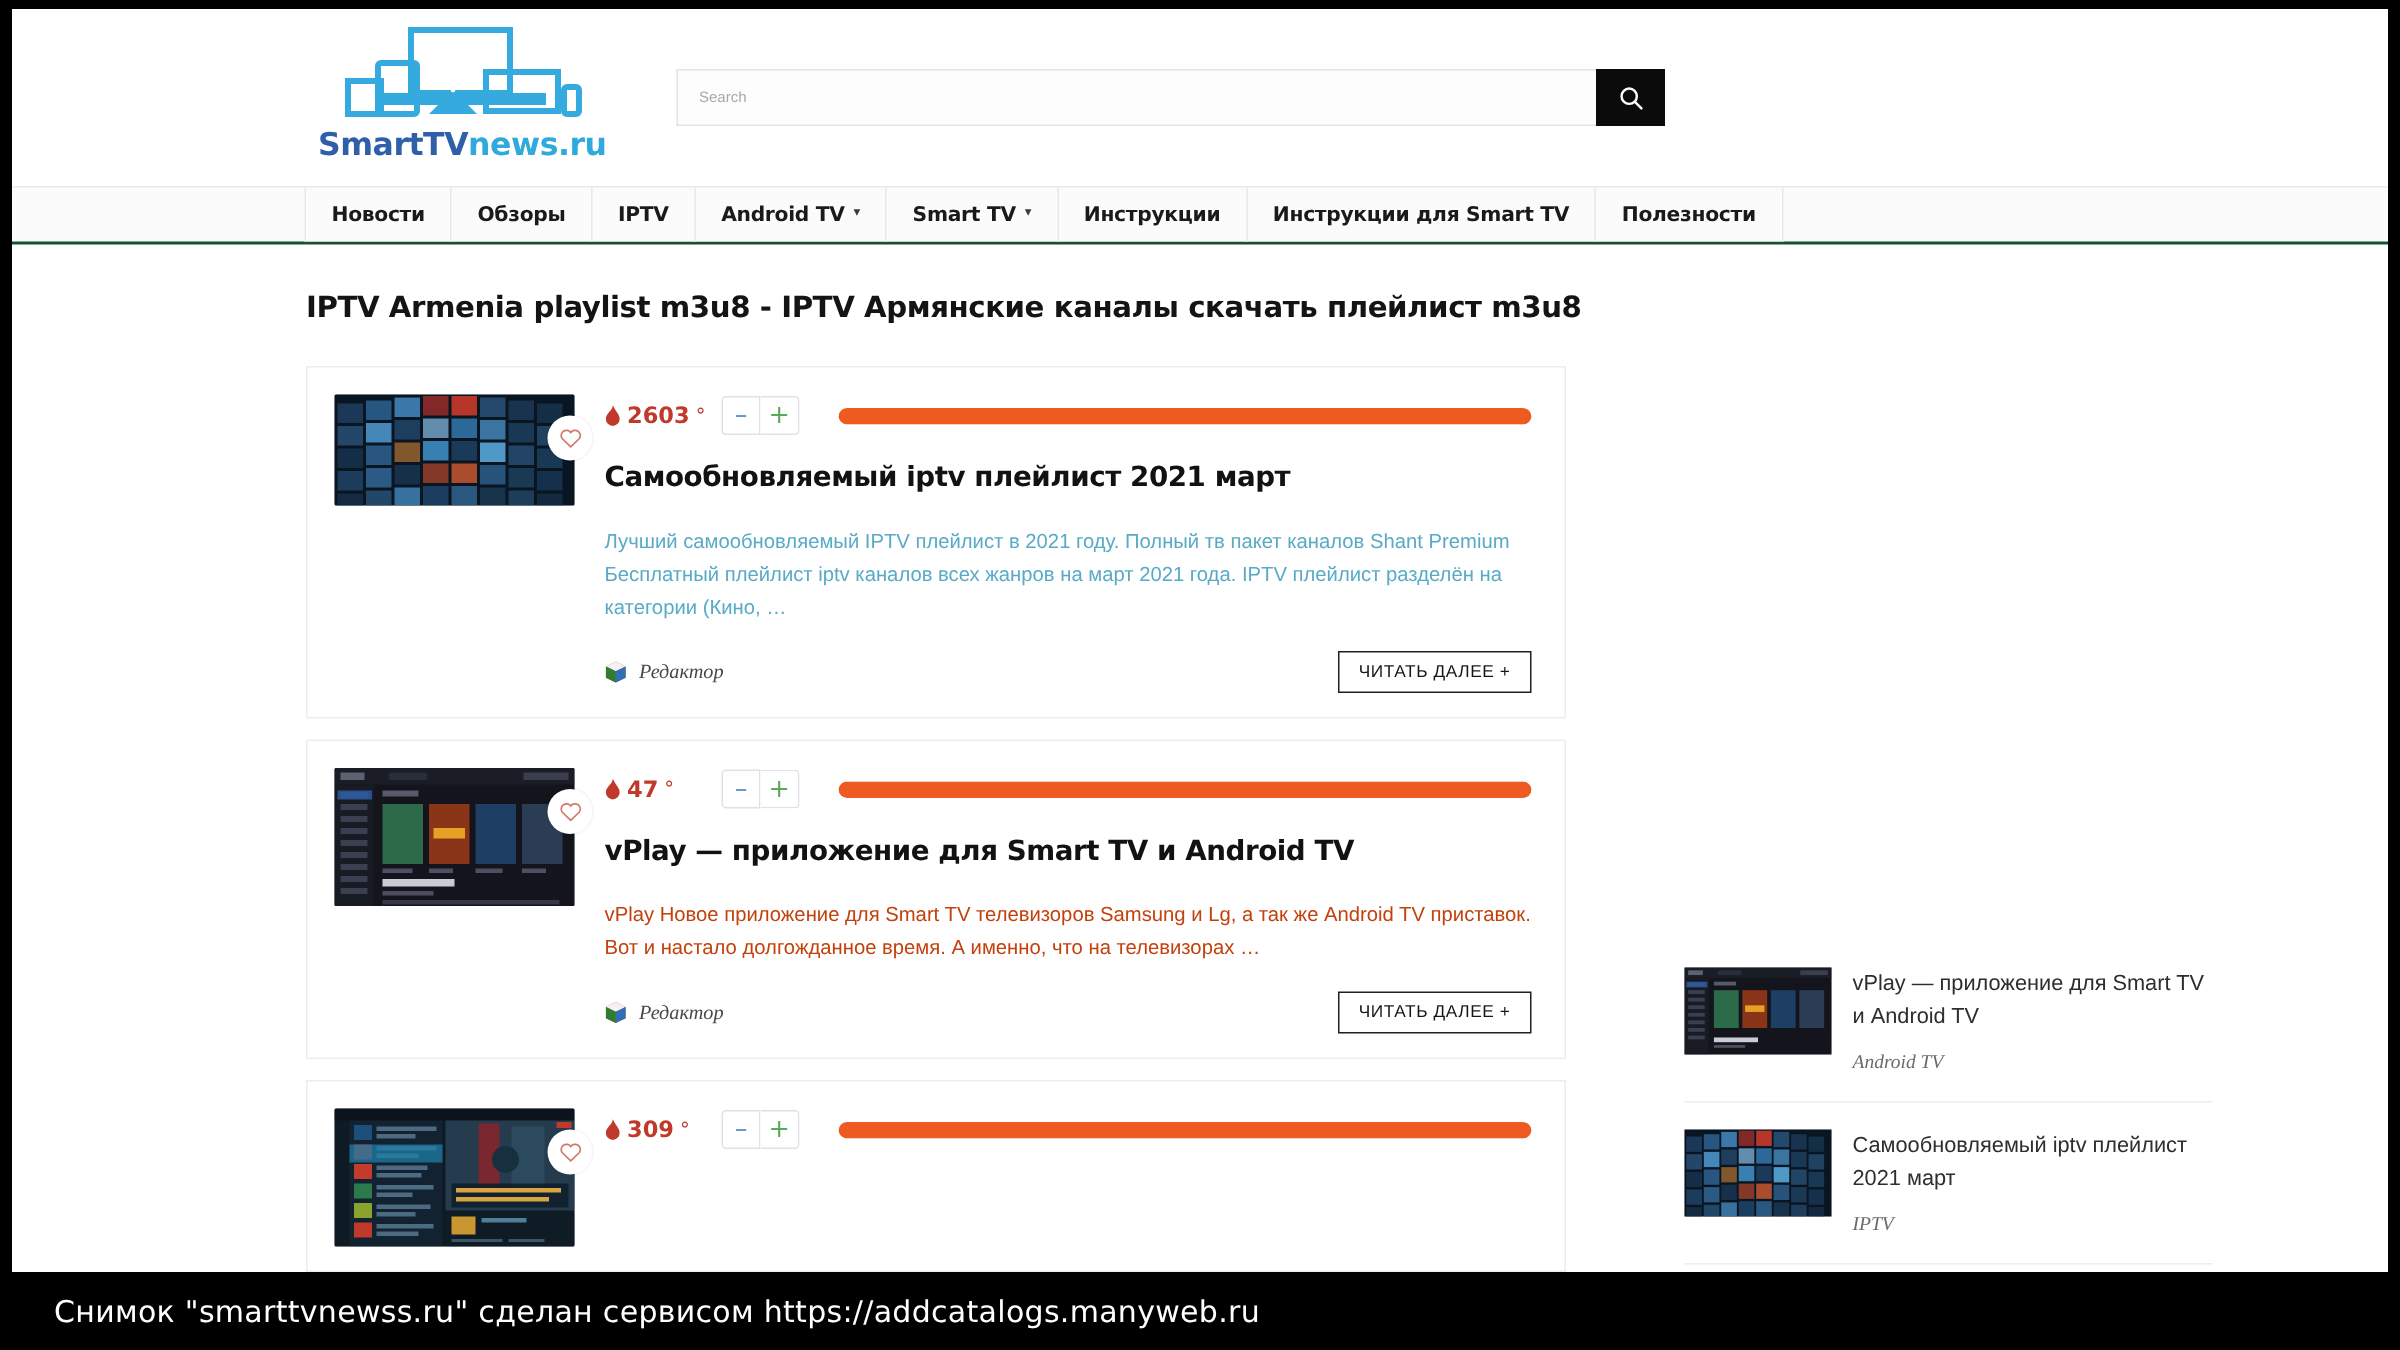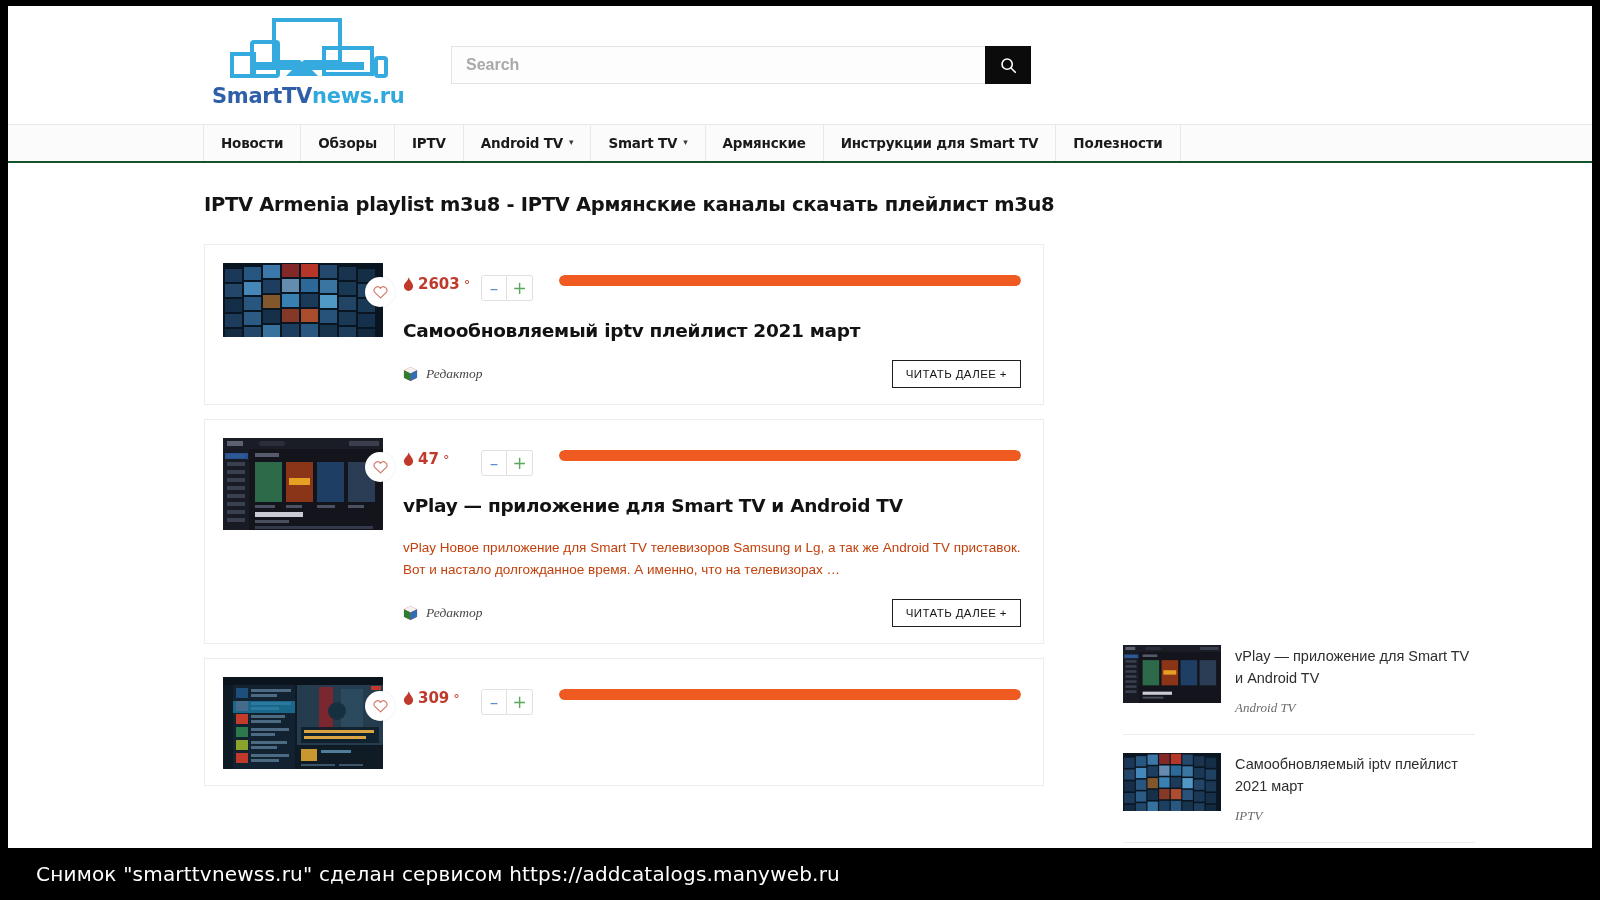--- a/index.html
+++ b/index.html
@@ -62,32 +62,31 @@
   .logo-text .lt-blue { color: #30a9dc; }
 
   .search-wrap {
     position: absolute;
     left: 443px;
     top: 40px;
     display: flex;
     height: 38px;
   }
   .search-input {
-    width: 534px;
+    width: 613px;
     height: 38px;
     box-sizing: border-box;
     border: 1px solid #e3e3e3;
     border-right: none;
     background: #fdfdfd;
     padding: 0 14px;
     font-family: "Liberation Sans", sans-serif;
-    font-size: 16px;
+    font-size: 10px;
     color: #333;
     outline: none;
-    font-weight: bold;
   }
   .search-input::placeholder { color: #a9a9a9; }
   .search-btn {
     width: 46px;
     height: 38px;
     background: #0b0b0b;
     border: none;
     cursor: pointer;
     display: flex;
     align-items: center;
@@ -181,24 +180,23 @@
     display: flex;
     align-items: center;
     justify-content: center;
     box-shadow: 0 0 2px rgba(0,0,0,.12);
     cursor: pointer;
   }
   .card-body { flex: 1 1 auto; min-width: 0; }
 
   .rate-row {
     display: flex;
-    align-items: flex-start;
+    align-items: center;
     gap: 0;
     height: 28px;
-    margin-top: 12px;
   }
   .heat {
     display: flex;
     align-items: center;
     gap: 4px;
     font-family: "DejaVu Sans", sans-serif;
     font-weight: bold;
     font-size: 15px;
     color: #c0392b;
     min-width: 74px;
@@ -394,21 +392,21 @@
       </div>
       <div class="nav-item">
         <span>Android TV</span>
         <span class="caret">▾</span>
       </div>
       <div class="nav-item">
         <span>Smart TV</span>
         <span class="caret">▾</span>
       </div>
       <div class="nav-item">
-        <span>Армянские</span>
+        <span>Инструкции</span>
       </div>
       <div class="nav-item">
         <span>Инструкции для Smart TV</span>
       </div>
       <div class="nav-item">
         <span>Полезности</span>
       </div>
     </nav>
 
     <div class="content">
@@ -485,20 +483,21 @@
               <div class="vote-group">
                 <button class="vote-btn minus">–</button>
                 <button class="vote-btn plus">+</button>
               </div>
               <div class="rate-bar">
                   <i style="width:100%"></i>
                 </div>
             </div>
 
             <h2 class="card-title">Самообновляемый iptv плейлист 2021 март</h2>
+            <p class="excerpt linky">Лучший самообновляемый IPTV плейлист в 2021 году. Полный тв пакет каналов Shant Premium Бесплатный плейлист iptv каналов всех жанров на март 2021 года. IPTV плейлист разделён на категории (Кино, …</p>
 
             <div class="card-foot">
               <div class="author">
                 <svg width="15" height="16" viewBox="0 0 16 17">
                   <polygon points="8,1 15,4.5 15,12.5 8,16 1,12.5 1,4.5" fill="#d94a3d"></polygon>
                   <polygon points="8,1 15,4.5 8,8 1,4.5" fill="#f2f2f2"></polygon>
                   <polygon points="1,4.5 8,8 8,16 1,12.5" fill="#2e7d32"></polygon>
                   <polygon points="15,4.5 15,12.5 8,16 8,8" fill="#2f6fb5"></polygon>
                 </svg>
                 <span class="author-name">Редактор</span>

